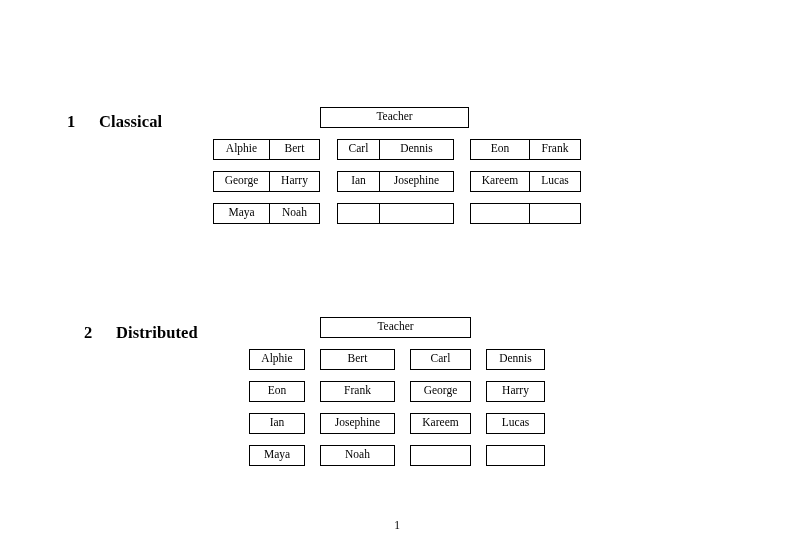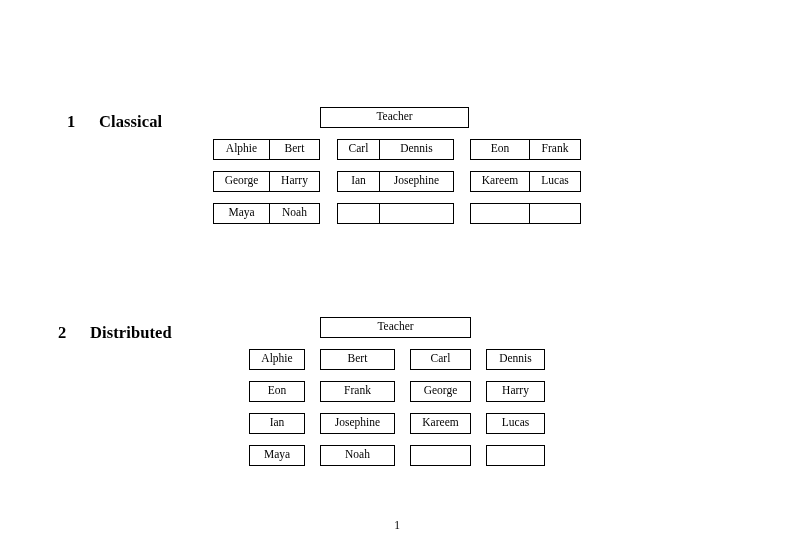--- a/index.html
+++ b/index.html
@@ -28,21 +28,21 @@
     font-size: 16.5px;
     letter-spacing: 0.1px;
     white-space: nowrap;
     margin-top: 48px;
   }
   .section-heading .sec-num {
     display: inline-block;
     width: 32px;
   }
   #heading-classical   { left: 67px; top: 64px; }
-  #heading-distributed { left: 58px; top: 275px; }
+  #heading-distributed { left: 84px; top: 275px; }
 
   
   .cell,
   .teacher-box,
   .solo-box {
     position: absolute;
     box-sizing: border-box;
     border: 1px solid #000000;
     height: 21px;
     line-height: 17px;

